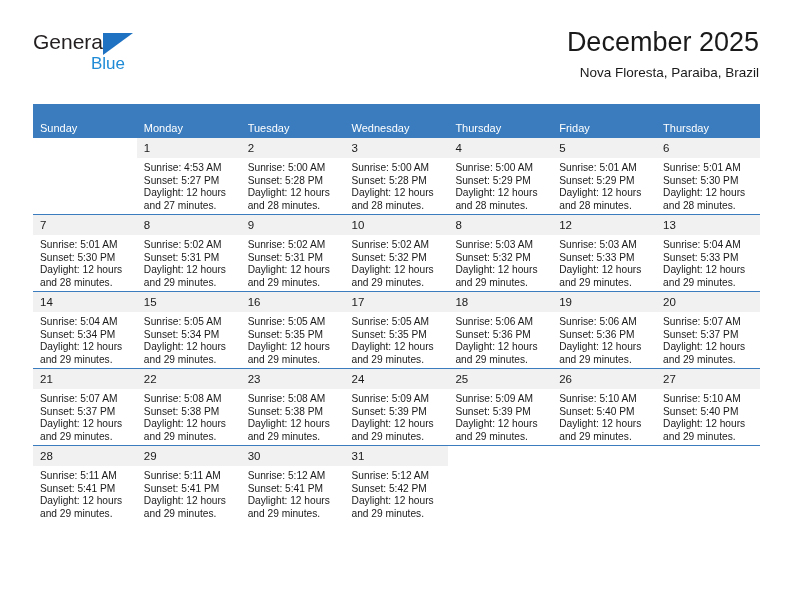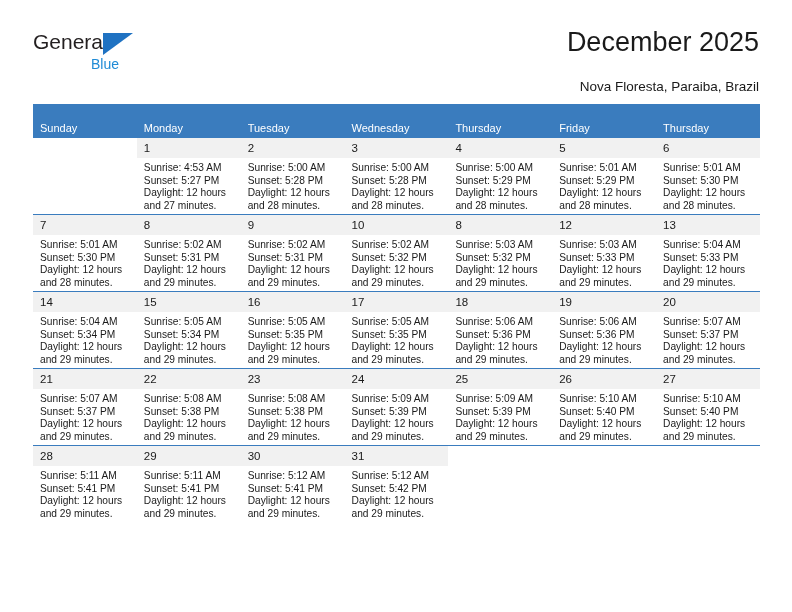--- a/index.html
+++ b/index.html
@@ -53,40 +53,40 @@
     top: 3px;
     width: 0;
     height: 0;
     border-left: 30px solid #1F72C2;
     border-bottom: 22px solid transparent;
   }
   .brand-blue {
     position: absolute;
     left: 58px;
     top: 22px;
-    font-size: 14px;
+    font-size: 17px;
     color: #1F8BD6;
     line-height: 24px;
   }
 
   .title-block {
     position: absolute;
     right: 33px;
     top: 26px;
     text-align: right;
   }
   .cal-title {
     font-size: 27px;
     color: #1A1A1A;
     line-height: 32px;
     white-space: nowrap;
     margin-left: 28px;
   }
   .cal-subtitle {
-    margin-top: 20px;
+    margin-top: 6px;
     font-size: 13.5px;
     color: #1A1A1A;
     line-height: 17px;
     white-space: nowrap;
   }
 
   
   .calendar {
     position: absolute;
     left: 33px;

